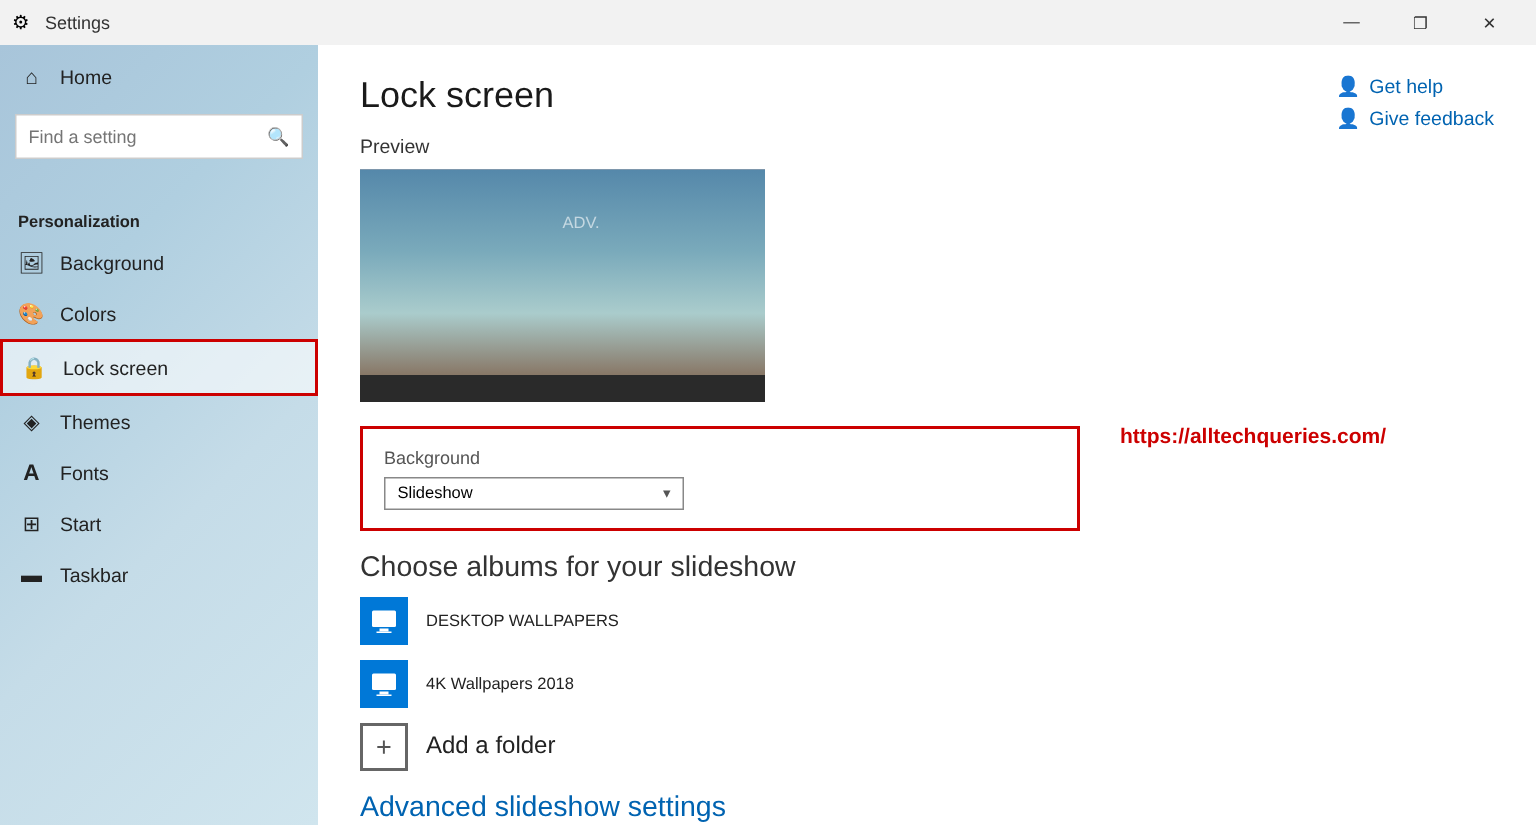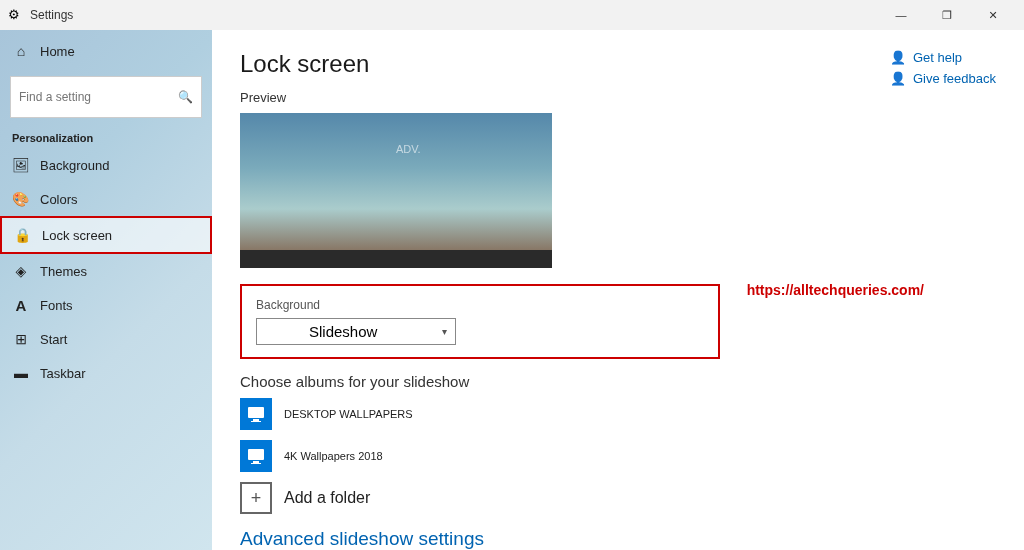--- a/index.html
+++ b/index.html
@@ -40,32 +40,33 @@
       flex-direction: column;
       overflow-y: auto;
       overflow-x: hidden;
     }
     .sidebar-search {
       margin: 8px 10px;
       display: flex;
       align-items: center;
       background: white;
       border: 1px solid #ccc;
-      padding: 20px 8px;
+      padding: 8px 8px;
       height: 30px;
     }
     .sidebar-search input {
       border: none; outline: none; flex: 1; font-size: 12px; background: transparent;
     }
     .sidebar-search-icon { color: #555; font-size: 12px; }
     .sidebar-section-label {
       padding: 6px 12px 4px 12px;
       font-size: 11px;
       font-weight: 600;
       color: #222;
+      margin-top: 22px;
     }
     .sidebar-item {
       display: flex; align-items: center;
       padding: 8px 12px;
       cursor: pointer;
       color: #222;
       font-size: 13px;
       position: relative;
     }
     .sidebar-item.active {
@@ -93,21 +94,21 @@
       color: #1a1a1a;
       margin-bottom: 12px;
     }
     .section-label {
       font-size: 13px;
       color: #333;
       margin-bottom: 8px;
     }
     
     .preview-box {
-      width: 312px;
+      width: 270px;
       height: 155px;
       background: linear-gradient(180deg, #1a3a5c 0%, #2a4a6c 30%, #3a6a9c 70%, #1a2a3c 100%);
       position: relative;
       overflow: hidden;
       margin-bottom: 16px;
     }
     .preview-time {
       position: absolute;
       top: 20px; left: 16px;
       color: white;
@@ -136,24 +137,24 @@
     .bg-label { font-size: 12px; color: #555; margin-bottom: 6px; }
     .bg-dropdown {
       display: flex; align-items: center;
       border: 1px solid #888;
       padding: 4px 8px;
       width: 200px;
       background: white;
       cursor: pointer;
       justify-content: space-between;
     }
-    .bg-dropdown-text { font-size: 15px; margin-left: 44px; }
+    .bg-dropdown-text { font-size: 11px; }
     .bg-dropdown-arrow { font-size: 10px; color: #555; }
     
-    .albums-label { font-size: 15px; color: #333; margin-bottom: 8px; margin-top: 4px; }
+    .albums-label { font-size: 19px; color: #333; margin-bottom: 8px; margin-top: 4px; }
     .album-item {
       display: flex; align-items: center;
       margin-bottom: 10px;
       cursor: pointer;
     }
     .album-icon {
       width: 32px; height: 32px;
       background: #0078d7;
       display: flex; align-items: center; justify-content: center;
       margin-right: 12px;

